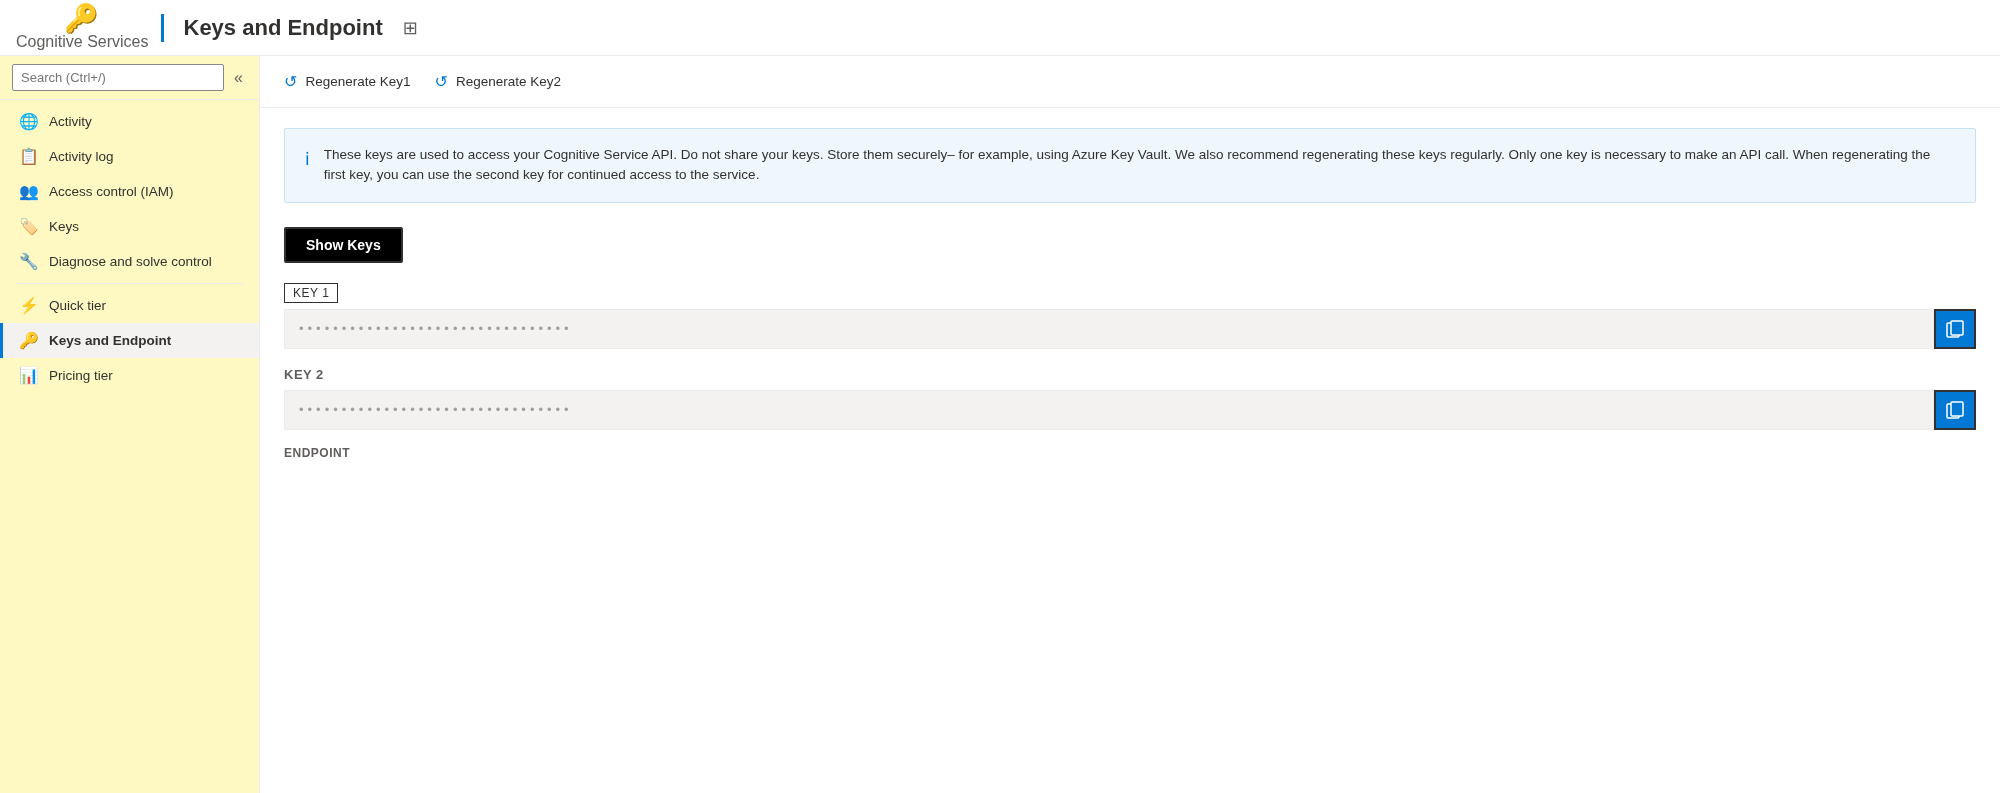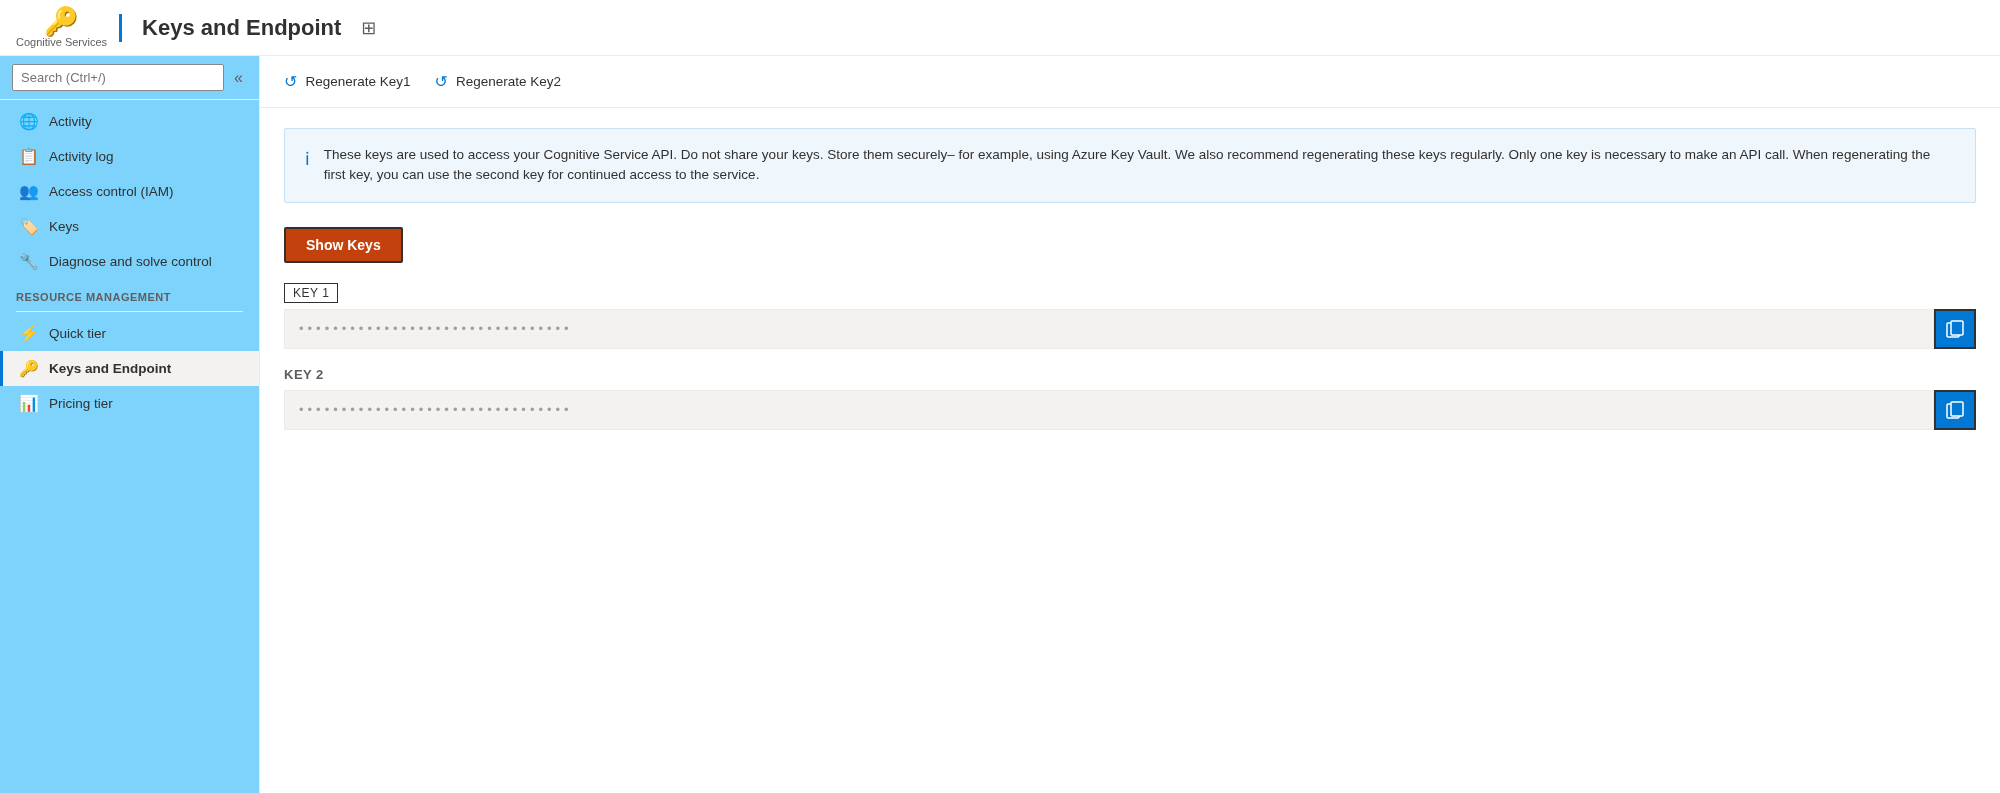--- a/index.html
+++ b/index.html
@@ -27,21 +27,21 @@
       display: flex;
       flex-direction: column;
       align-items: center;
       margin-right: 12px;
     }
     .top-header .logo-icon {
       font-size: 28px;
       line-height: 1;
     }
     .top-header .logo-label {
-      font-size: 11px;
+      font-size: 16px;
       color: #605e5c;
       white-space: nowrap;
     }
     .top-header .page-title-area {
       display: flex;
       align-items: center;
       gap: 12px;
     }
     .top-header .divider-bar {
       width: 3px;
@@ -69,21 +69,21 @@
     }
 
     
     .sidebar {
       width: 260px;
       flex-shrink: 0;
       border-right: 1px solid #edebe9;
       display: flex;
       flex-direction: column;
       overflow: hidden;
-      background: #7dd3fc;
+      background: #fef9c3;
     }
     .sidebar-search {
       padding: 8px 12px;
       border-bottom: 1px solid #edebe9;
       display: flex;
       align-items: center;
       gap: 6px;
     }
     .sidebar-search input {
       border: 1px solid #8a8886;
@@ -203,21 +203,21 @@
     }
     .info-box .info-icon {
       color: #0078d4;
       font-size: 18px;
       flex-shrink: 0;
       margin-top: 1px;
     }
 
     
     .show-keys-btn {
-      background: #c2410c;
+      background: #000000;
       color: #fff;
       border: 2px solid #323130;
       padding: 8px 20px;
       font-size: 14px;
       font-weight: 600;
       cursor: pointer;
       border-radius: 2px;
       margin-bottom: 20px;
     }
 
@@ -347,21 +347,20 @@
       <div class="nav-item">
         <span class="nav-icon">🏷️</span>
         <span>Keys</span>
       </div>
 
       <div class="nav-item">
         <span class="nav-icon">🔧</span>
         <span>Diagnose and solve control</span>
       </div>
 
-      <div class="section-label">RESOURCE MANAGEMENT</div>
       <div class="section-divider"></div>
 
       <div class="nav-item">
         <span class="nav-icon">⚡</span>
         <span>Quick tier</span>
       </div>
 
       <div class="nav-item active">
         <span class="nav-icon">🔑</span>
         <span>Keys and Endpoint</span>
@@ -421,17 +420,20 @@
           <div class="copy-btn">
             <svg width="20" height="20" viewBox="0 0 20 20" fill="none" xmlns="http://www.w3.org/2000/svg">
               <rect x="2" y="4" width="12" height="14" rx="1" stroke="white" stroke-width="1.5" fill="none"></rect>
               <rect x="6" y="2" width="12" height="14" rx="1" fill="#0078d4" stroke="white" stroke-width="1.5"></rect>
             </svg>
           </div>
         </div>
       </div>
 
       
+      <div class="key-section">
+        <div class="endpoint-label">ENDPOINT</div>
+      </div>
 
     </div>
   </div>
 
 </div>
 
 </body></html>

